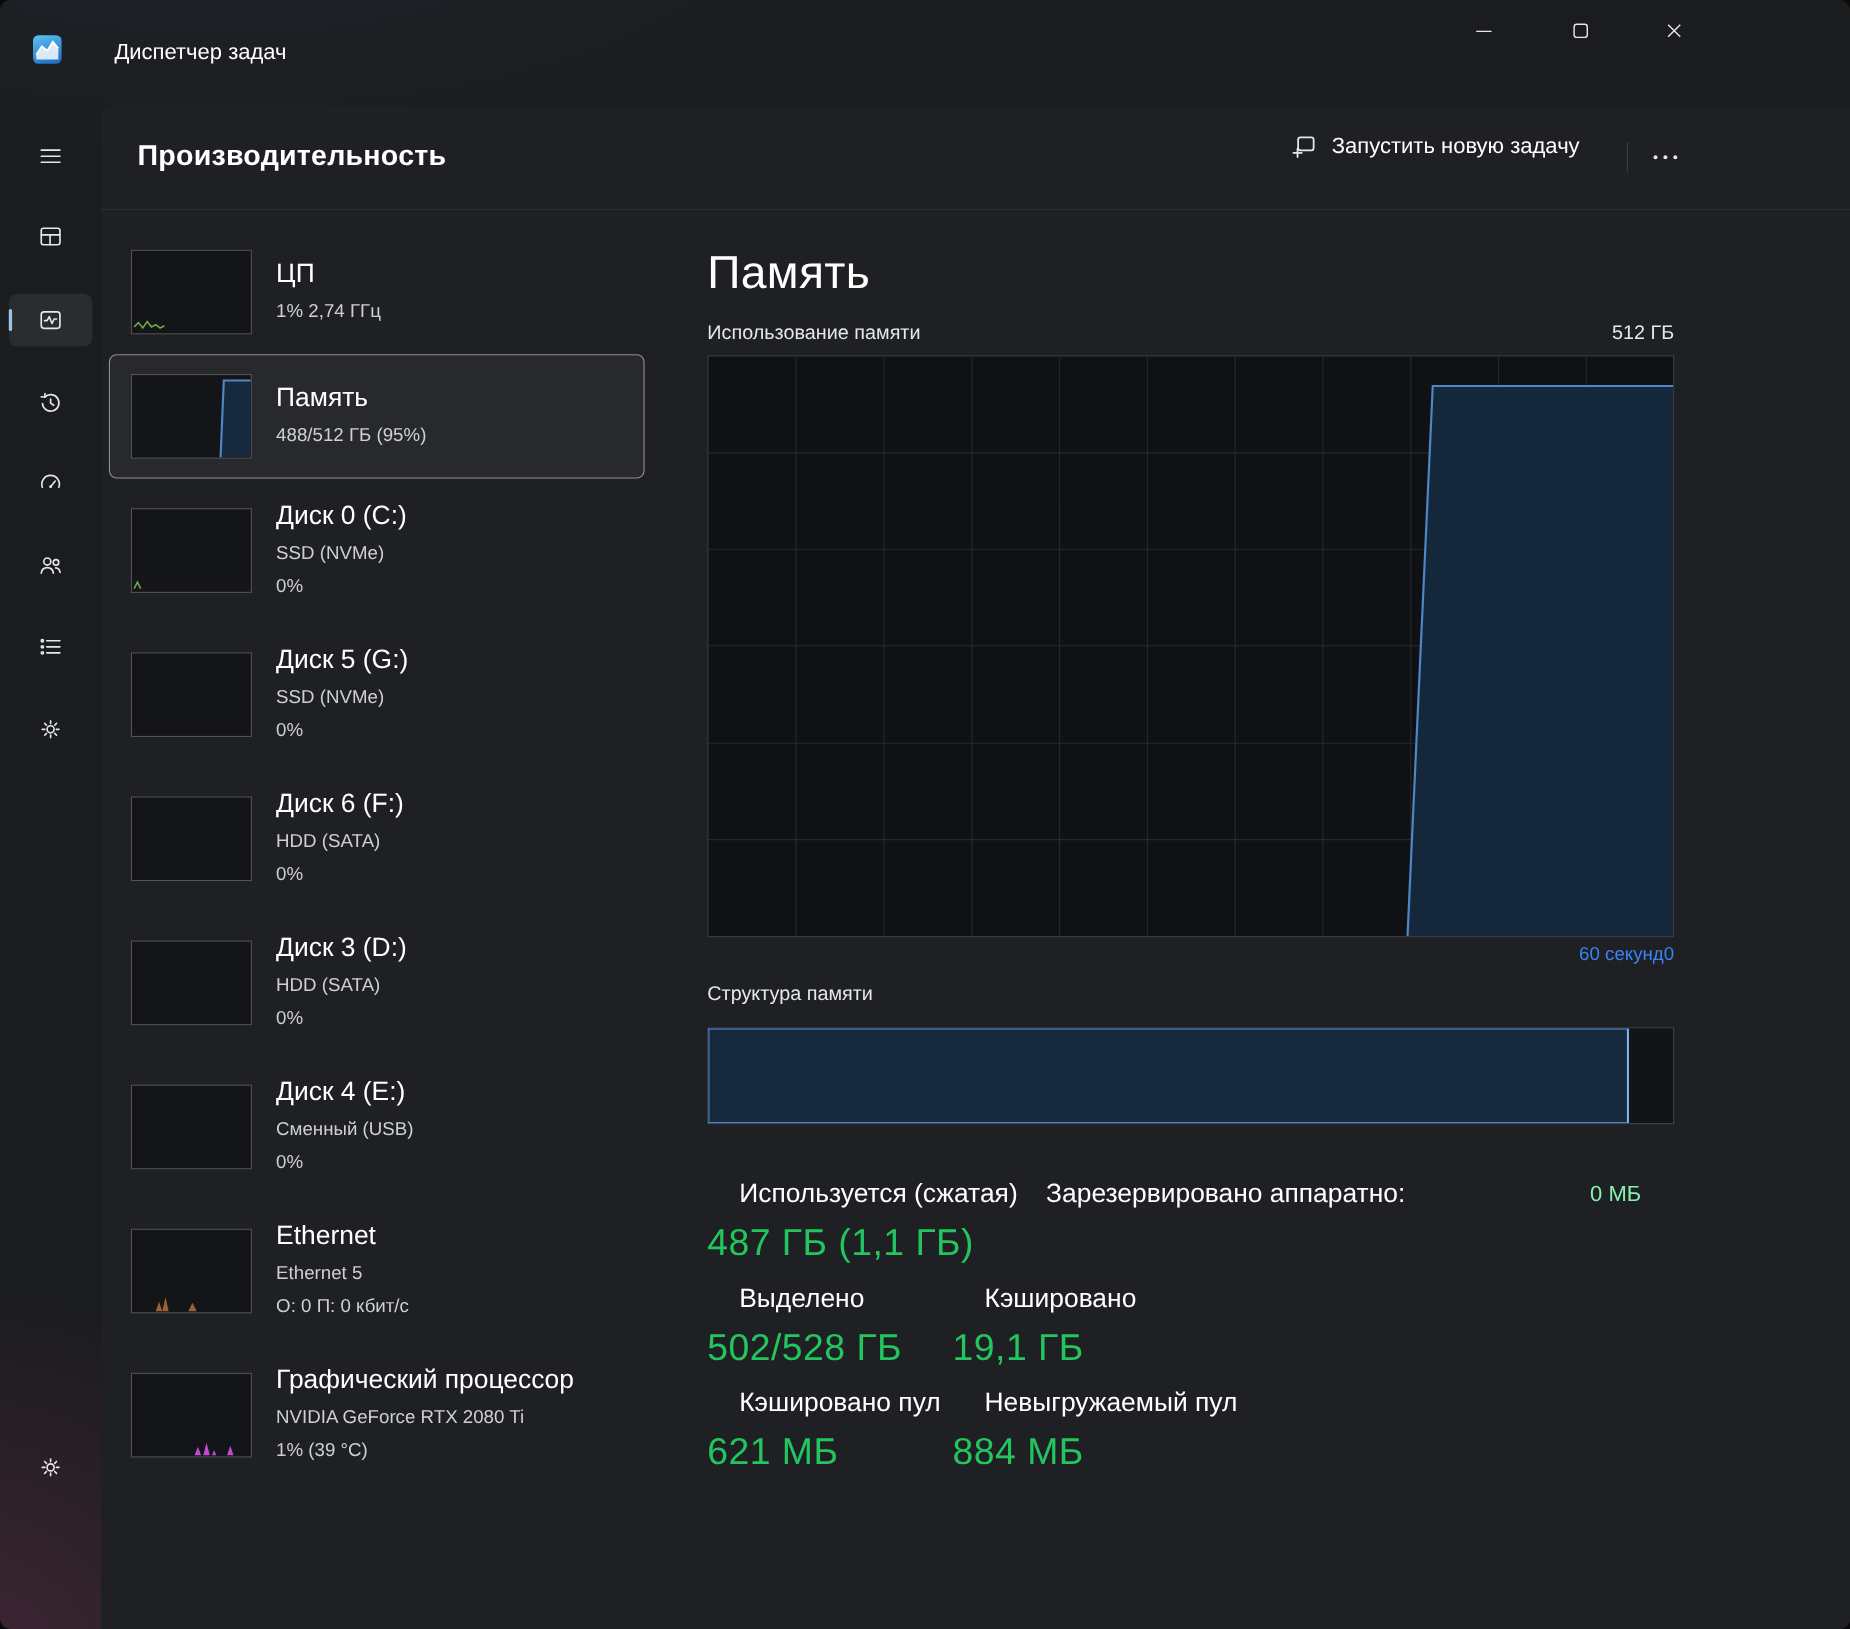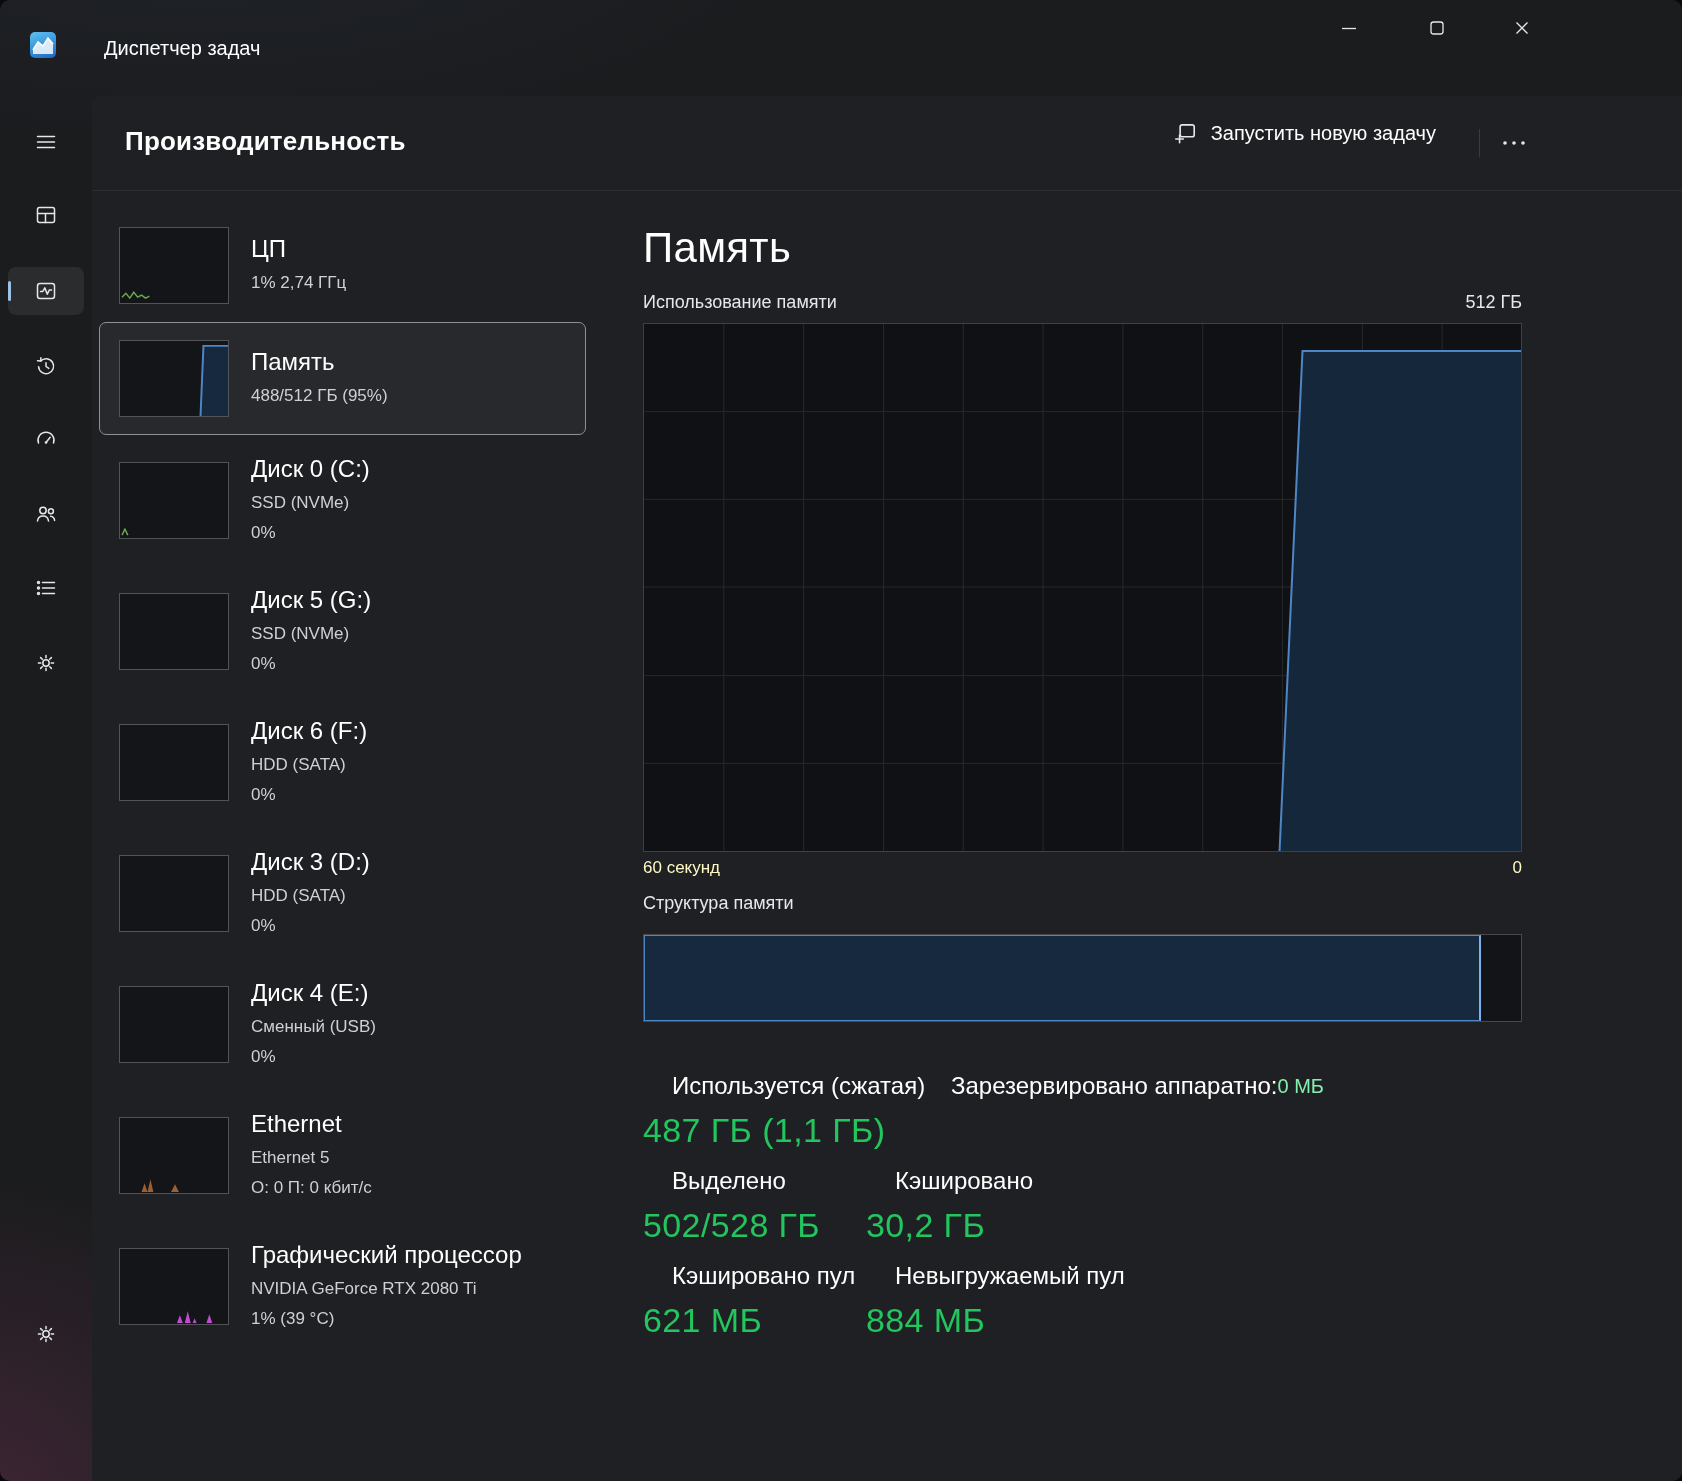--- a/index.html
+++ b/index.html
@@ -54,32 +54,32 @@
   .mem-line{stroke:var(--mem-stroke,#4f86c6);fill:none;stroke-width:2;}
   
   .pane{position:absolute;left:551px;top:0;width:879px;height:100%;}
   .pane-title{position:absolute;left:0;top:126px;font-size:42px;font-weight:300;line-height:52px;letter-spacing:.3px;}
   .usage-row{position:absolute;left:0;top:196px;width:100%;display:flex;justify-content:space-between;
     font-size:18px;color:#e6e7e8;}
   .chart{position:absolute;left:0;top:227px;width:100%;height:529px;background:var(--chart-bg,#101114);
     border:1px solid #3f4042;box-sizing:border-box;}
   .chart svg{display:block;width:100%;height:100%;}
   .grid{stroke:var(--chart-grid,#27292c);stroke-width:1;}
-  .axis-row{position:absolute;left:0;top:762px;width:100%;display:flex;justify-content:space-between;
-    font-size:17px;color:#fef9c3;}
+  .axis-row{position:absolute;left:0;top:762px;width:100%;display:flex;justify-content:flex-end;
+    font-size:17px;color:#3b82f6;}
   .structure-label{position:absolute;left:0;top:797px;font-size:18px;color:#e6e7e8;}
   .compbar{position:absolute;left:0;top:838px;width:100%;height:88px;border:1px solid #46484b;
     box-sizing:border-box;display:flex;background:#131417;}
   .seg-inuse{width:95.4%;background:var(--mem-fill,#16293f);border:1px solid var(--mem-stroke,#4f86c6);
     border-right:2px solid #7eb1e8;box-sizing:border-box;}
   .seg-free{flex:1;background:#131417;}
   .stats{position:absolute;left:0;top:975px;width:100%;}
   .srow{display:flex;margin-bottom:15px;}
   .scell.c1{width:279px;}.scell.c2{width:183px;}.scell.c1b{width:223px;}
-  .scell.c3{flex:1;display:flex;justify-content:flex-start;align-items:flex-start;padding-right:30px;}
+  .scell.c3{flex:1;display:flex;justify-content:space-between;align-items:flex-start;padding-right:30px;}
   .slabel{font-size:24px;line-height:30px;color:#ffffff;margin-bottom:8px;white-space:nowrap;margin-left:29px;}
   .sval{font-size:34px;line-height:42px;font-weight:300;color:#22c55e;white-space:nowrap;letter-spacing:.4px;}
   .hwval{font-size:20px;line-height:30px;color:#86efac;}
 </style>
 </head>
 <body>
 
 <div class="window">
 
   <div class="titlebar">
@@ -342,21 +342,21 @@
             <span class="hwval">0 МБ</span>
           </div>
         </div>
         <div class="srow">
           <div class="scell c1b">
             <div class="slabel">Выделено</div>
             <div class="sval">502/528 ГБ</div>
           </div>
           <div class="scell">
             <div class="slabel">Кэшировано</div>
-            <div class="sval">30,2 ГБ</div>
+            <div class="sval">19,1 ГБ</div>
           </div>
         </div>
         <div class="srow">
           <div class="scell c1b">
             <div class="slabel">Кэшировано пул</div>
             <div class="sval">621 МБ</div>
           </div>
           <div class="scell">
             <div class="slabel">Невыгружаемый пул</div>
             <div class="sval">884 МБ</div>

